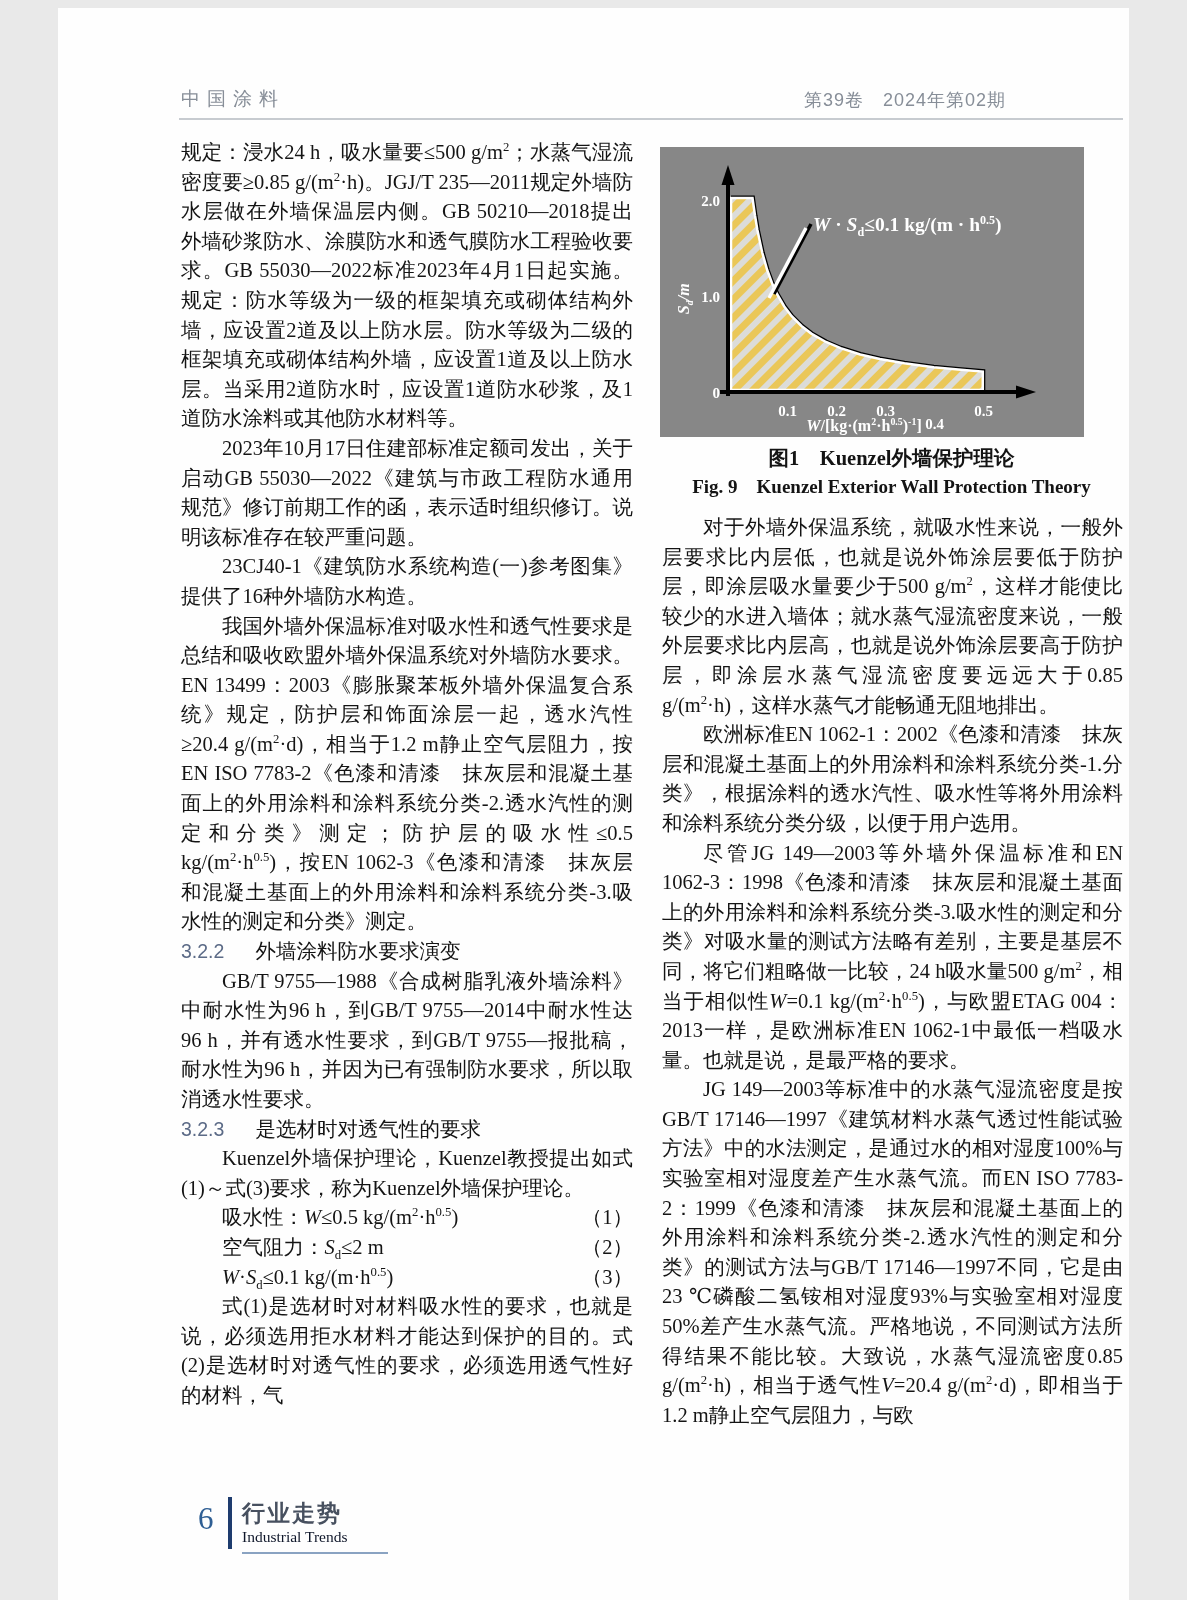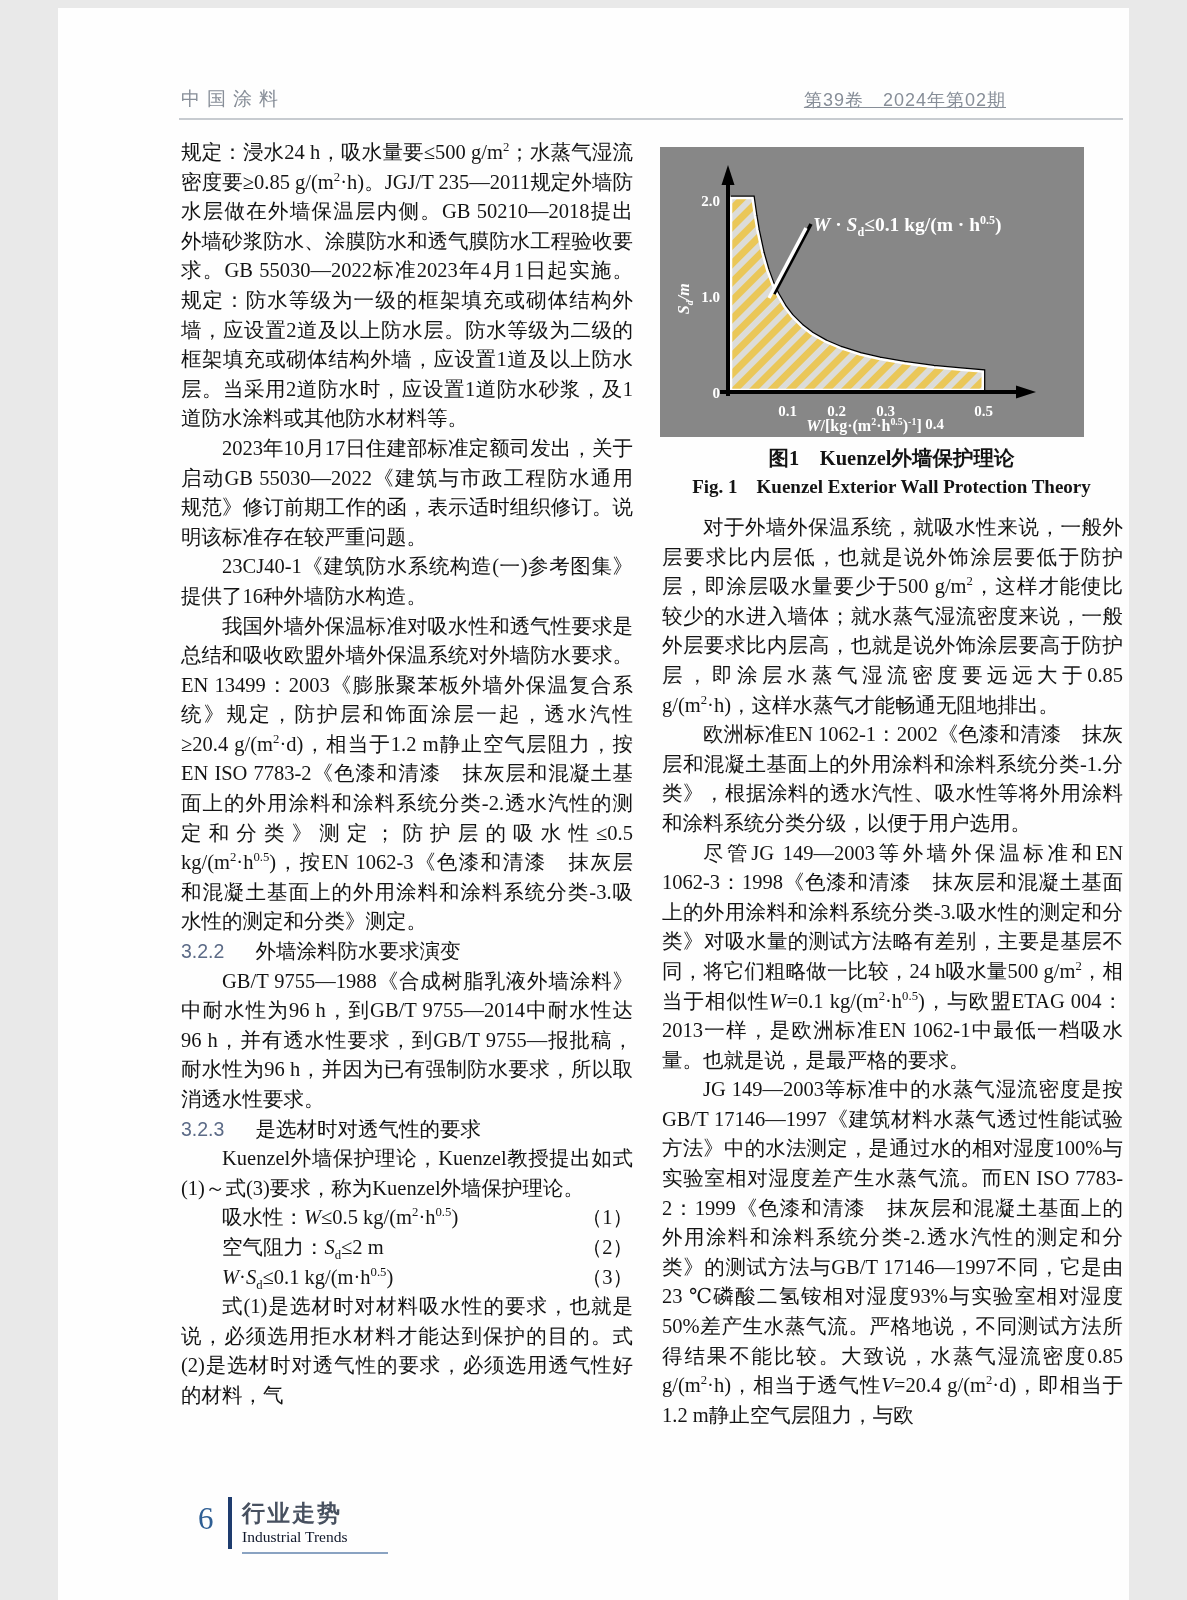--- a/index.html
+++ b/index.html
@@ -12,21 +12,20 @@
   
   .hdr-left {
     position:absolute; left:123px; top:78px;
     font-size:19px; letter-spacing:7px; color:#878e98;
     font-family:"Liberation Sans","DejaVu Sans",sans-serif;
   }
   .hdr-right {
     position:absolute; right:123px; top:80px;
     font-size:18px; color:#878e98; letter-spacing:1px;
     font-family:"Liberation Sans","DejaVu Sans",sans-serif;
-    text-decoration:underline;
   }
   .hdr-rule {
     position:absolute; left:121px; top:110px; width:944px; height:2px;
     background:#c7cbd0;
   }
   
   .col { position:absolute; top:130px; font-size:20.5px; line-height:29.6px; text-align:justify; }
   .col-left  { left:123px; width:452px; }
   .col-right { left:604px; width:461px; }
   .para { margin:0; text-indent:2em; }
@@ -144,21 +143,21 @@
         <div class="txt ytick yt1">1.0</div>
         <div class="txt ytick yt2">0</div>
         <div class="txt xtick xt0">0.1</div>
         <div class="txt xtick xt1">0.2</div>
         <div class="txt xtick xt2">0.3</div>
         <div class="txt xtick xt3">0.4</div>
         <div class="txt xtick xt4">0.5</div>
       </div>
       <figcaption>
         <div class="cap-cn">图1　Kuenzel外墙保护理论</div>
-        <div class="cap-en">Fig. 1　Kuenzel Exterior Wall Protection Theory</div>
+        <div class="cap-en">Fig. 9　Kuenzel Exterior Wall Protection Theory</div>
       </figcaption>
     </figure>
 
     <p class="para">对于外墙外保温系统，就吸水性来说，一般外层要求比内层低，也就是说外饰涂层要低于防护层，即涂层吸水量要少于500 g/m<sup>2</sup>，这样才能使比较少的水进入墙体；就水蒸气湿流密度来说，一般外层要求比内层高，也就是说外饰涂层要高于防护层，即涂层水蒸气湿流密度要远远大于0.85 g/(m<sup>2</sup>·h)，这样水蒸气才能畅通无阻地排出。</p>
     <p class="para">欧洲标准EN 1062-1：2002《色漆和清漆　抹灰层和混凝土基面上的外用涂料和涂料系统分类-1.分类》，根据涂料的透水汽性、吸水性等将外用涂料和涂料系统分类分级，以便于用户选用。</p>
     <p class="para">尽管JG 149—2003等外墙外保温标准和EN 1062-3：1998《色漆和清漆　抹灰层和混凝土基面上的外用涂料和涂料系统分类-3.吸水性的测定和分类》对吸水量的测试方法略有差别，主要是基层不同，将它们粗略做一比较，24 h吸水量500 g/m<sup>2</sup>，相当于相似性<i>W</i>=0.1 kg/(m<sup>2</sup>·h<sup>0.5</sup>)，与欧盟ETAG 004：2013一样，是欧洲标准EN 1062-1中最低一档吸水量。也就是说，是最严格的要求。</p>
     <p class="para">JG 149—2003等标准中的水蒸气湿流密度是按GB/T 17146—1997《建筑材料水蒸气透过性能试验方法》中的水法测定，是通过水的相对湿度100%与实验室相对湿度差产生水蒸气流。而EN ISO 7783-2：1999《色漆和清漆　抹灰层和混凝土基面上的外用涂料和涂料系统分类-2.透水汽性的测定和分类》的测试方法与GB/T 17146—1997不同，它是由23 ℃磷酸二氢铵相对湿度93%与实验室相对湿度50%差产生水蒸气流。严格地说，不同测试方法所得结果不能比较。大致说，水蒸气湿流密度0.85 g/(m<sup>2</sup>·h)，相当于透气性<i>V</i>=20.4 g/(m<sup>2</sup>·d)，即相当于1.2 m静止空气层阻力，与欧</p>
   </section>
 
   <footer class="ftr">

